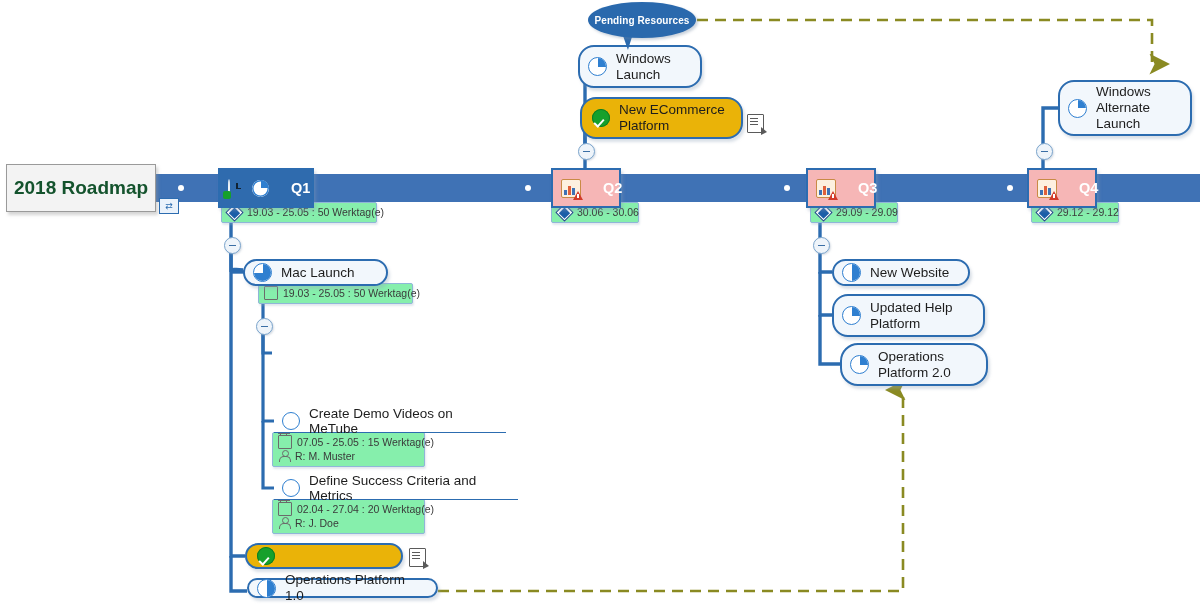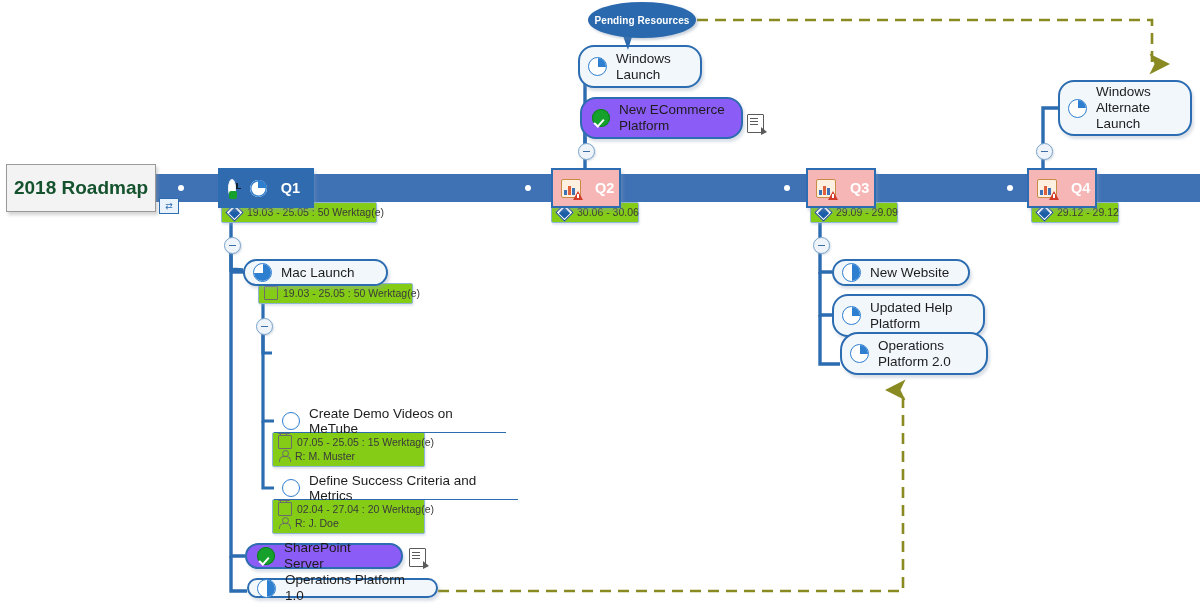--- a/index.html
+++ b/index.html
@@ -21,21 +21,21 @@
     background:#f2f7fc;
     display:flex;align-items:center;
     padding:4px 14px 4px 8px;
     box-shadow:2px 3px 3px rgba(150,165,185,.35);
     z-index:6;
   }
   .node .nlabel{
     font-size:13.5px;line-height:16px;color:#1d1d1d;
     white-space:pre-line;
   }
-  .node.green{background:#8b5cf6;border-color:#2c6cb0;padding-left:10px;}
+  .node.green{background:#eab308;border-color:#2c6cb0;padding-left:10px;}
   .node.twoline{padding-top:6px;padding-bottom:6px;}
 
   
   .ico{flex:0 0 auto;margin-right:9px;display:inline-block;position:relative;}
   .pie{width:17px;height:17px;border-radius:50%;border:1.7px solid #2f7fd0;background:#ffffff;position:relative;overflow:hidden;}
   .pie i{position:absolute;display:block;background:#2f7fd0;}
   
   .pie.p25 i{left:50%;top:0;width:50%;height:50%;}
   
   .pie.p50 i{left:50%;top:0;width:50%;height:100%;}
@@ -52,21 +52,21 @@
   .clockgreen{width:17px;height:17px;border-radius:50%;border:1.7px solid #f0f4f8;background:#ffffff;position:relative;}
   .clockgreen:before{content:"";position:absolute;left:7px;top:3px;width:1.6px;height:6px;background:#123;}
   .clockgreen:after{content:"";position:absolute;left:7px;top:8px;width:5px;height:1.6px;background:#123;}
   .greenbadge{position:absolute;right:-2px;bottom:-2px;width:8px;height:8px;background:#16a02c;border-radius:2px;}
 
   
   .info{
     position:absolute;
     box-sizing:border-box;
     border:1px solid #8fb6d8;
-    background:#84cc16;
+    background:#86efac;
     border-radius:2px;
     padding:2px 7px 3px 5px;
     font-size:10.5px;line-height:14px;color:#3a3a3a;
     box-shadow:1px 2px 2px rgba(160,175,195,.3);
     z-index:5;
   }
   .info .row{display:flex;align-items:center;gap:5px;white-space:nowrap;}
   .mini{flex:0 0 auto;width:12px;height:12px;position:relative;}
   .mini.cal{border:1.3px solid #6b6b6b;border-radius:1px;}
   .mini.cal:before{content:"";position:absolute;left:-1px;top:-3px;width:12px;height:2px;border-top:1.3px solid #6b6b6b;}
@@ -79,21 +79,21 @@
   
   #tlbar{
     position:absolute;left:154px;top:174px;width:1046px;height:28px;
     background:#3f72b5;z-index:3;
   }
   .tldot{position:absolute;width:6px;height:6px;border-radius:50%;background:#ffffff;top:185px;z-index:4;}
 
   .qmark{
     position:absolute;top:168px;height:40px;
     border:2px solid #2c6cb0;box-sizing:border-box;
-    display:flex;align-items:center;gap:14px;
+    display:flex;align-items:center;gap:22px;
     padding:0 12px 0 8px;z-index:7;
     box-shadow:2px 3px 3px rgba(140,155,180,.35);
   }
   .qmark .qt{font-size:14.5px;font-weight:bold;color:#ffffff;}
   .qmark.blue{background:#2f6bae;}
   .qmark.red{background:#f6b6b6;}
   .qmark.red .qt{color:#ffffff;}
 
   
   .resico{width:18px;height:17px;position:relative;background:#fdf0e0;border:1.4px solid #c98a45;border-radius:2px;flex:0 0 auto;}
@@ -358,21 +358,20 @@
       <span>02.04 - 27.04 : 20 Werktag(e)</span>
     </div>
     <div class="row">
       <span class="mini person"></span>
       <span>R: J. Doe</span>
     </div>
   </div>
 
   <div class="node green" style="left:245px;top:543px;width:158px;height:26px;">
     <span class="ico check"></span>
-    <span class="nlabel">SharePoint Server</span>
   </div>
   <div class="note" style="left:409px;top:548px;"></div>
 
   <div class="node" style="left:247px;top:578px;width:191px;height:20px;">
     <span class="ico pie p50">
         <i></i>
       </span>
     <span class="nlabel">Operations Platform 1.0</span>
   </div>
 
@@ -384,21 +383,21 @@
   </div>
 
   <div class="node twoline" style="left:832px;top:294px;width:153px;height:43px;">
     <span class="ico pie p25">
         <i></i>
       </span>
     <span class="nlabel">Updated Help
 Platform</span>
   </div>
 
-  <div class="node twoline" style="left:840px;top:332px;width:148px;height:43px;border-radius:18px;">
+  <div class="node twoline" style="left:840px;top:343px;width:148px;height:43px;border-radius:18px;">
     <span class="ico pie p25">
         <i></i>
       </span>
     <span class="nlabel">Operations
 Platform 2.0</span>
   </div>
 
 </div>
 
 </body></html>

